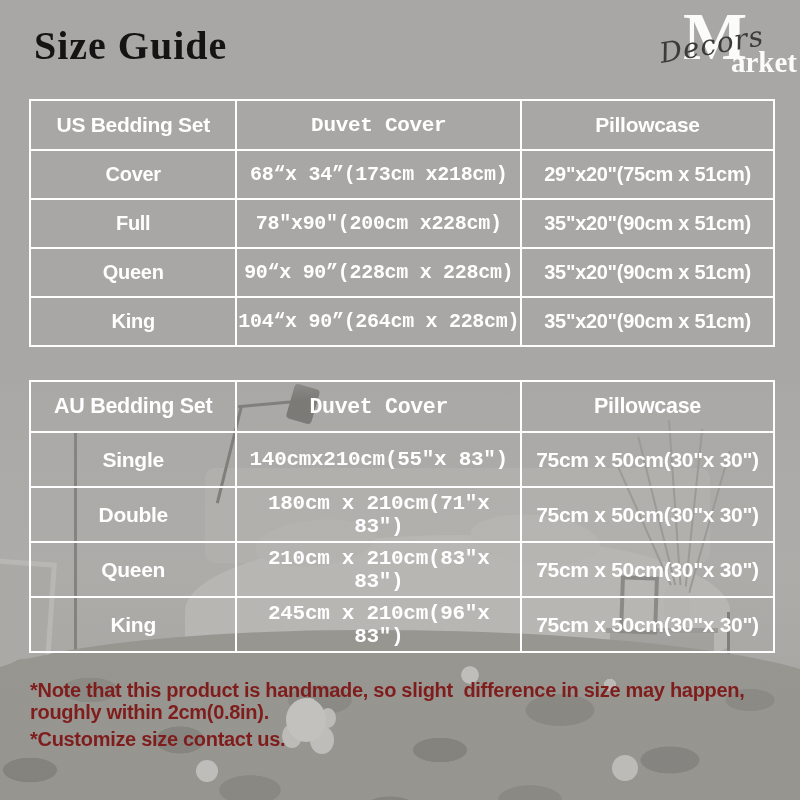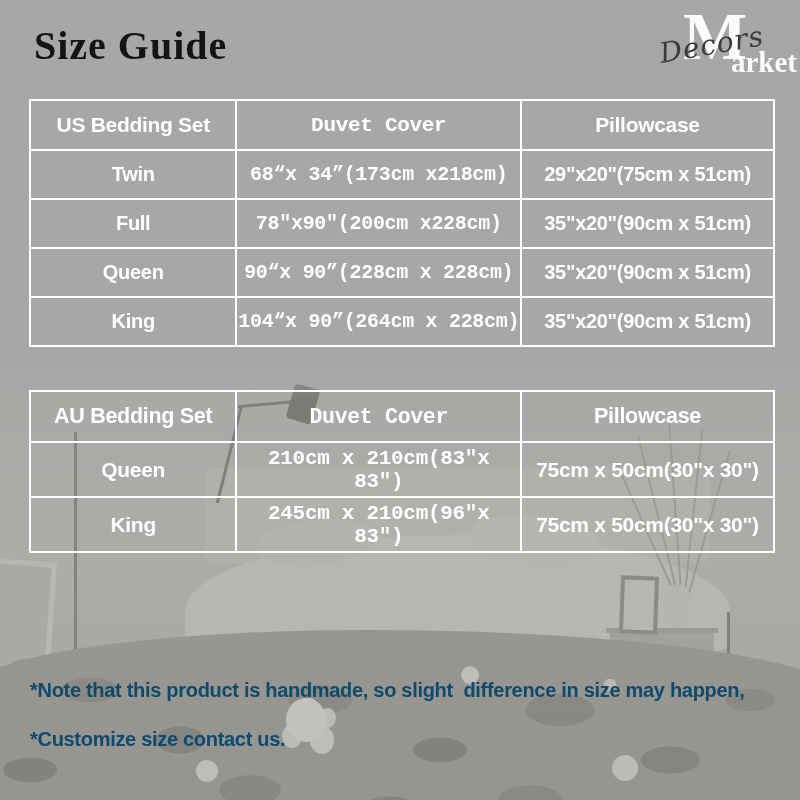--- a/index.html
+++ b/index.html
@@ -64,30 +64,30 @@
     background:linear-gradient(180deg,rgba(168,167,165,0.93) 0%,rgba(168,167,165,0.93) 45%,rgba(168,167,165,0.55) 50%,rgba(168,167,165,0.5) 100%);}
   
   .content{position:absolute;inset:0;z-index:2;}
   .page-title{position:absolute;left:34px;top:22px;margin:0;
     font-family:"Liberation Serif",serif;font-weight:700;font-size:40px;letter-spacing:1px;color:#141414;}
   .logo{position:absolute;left:635px;top:10px;width:160px;height:80px;}
   .logo-m{position:absolute;left:48px;top:-8px;font-family:"Liberation Serif",serif;font-weight:700;font-size:68px;color:#fbfbfa;line-height:1;}
   .logo-script{position:absolute;left:24px;top:18px;font-family:"DejaVu Serif",serif;font-style:italic;font-size:28px;color:#3b3b3b;transform:rotate(-10deg);letter-spacing:1px;}
   .logo-rest{position:absolute;left:96px;top:36px;font-family:"Liberation Serif",serif;font-weight:700;font-size:29px;color:#fbfbfa;}
   .size-table{position:absolute;left:29px;width:744px;display:table;border-collapse:collapse;table-layout:fixed;}
-  #table-us{top:99px;} #table-au{top:390px;}
+  #table-us{top:99px;} #table-au{top:380px;}
   .tr{display:table-row;}
   .td{display:table-cell;border:2px solid #ffffff;text-align:center;vertical-align:middle;
       color:#ffffff;letter-spacing:-0.3px;}
   .td:nth-child(1){width:27.7%;} .td:nth-child(2){width:38.3%;font-family:Liberation Mono, monospace;} .td:nth-child(3){width:34%;}
   #table-us .hrow .td{height:48px;font-size:21px;font-weight:700;}
   #table-us .row .td{height:47px;font-size:20px;font-weight:700;}
   #table-au .hrow .td{height:49px;font-size:21.5px;font-weight:700;}
   #table-au .row .td{height:53px;font-size:21px;font-weight:700;}
-  .notes{position:absolute;left:30px;width:748px;color:#0c4a6e;font-weight:700;font-size:20px;line-height:21.5px;letter-spacing:-0.3px;}
+  .notes{position:absolute;left:30px;width:748px;color:#7f1d1d;font-weight:700;font-size:20px;line-height:21.5px;letter-spacing:-0.3px;}
   #note1{top:680px;} #note2{top:729px;}
   .note-line{white-space:pre-wrap;}
 </style>
 </head>
 <body>
 
 <div class="canvas">
 
   <div class="scene">
     <div class="headboard"></div>
@@ -131,21 +131,21 @@
       <span class="logo-rest">arket</span>
     </div>
 
     <div class="size-table" id="table-us">
       <div class="tr hrow">
         <div class="td">US Bedding Set</div>
         <div class="td">Duvet Cover</div>
         <div class="td">Pillowcase</div>
       </div>
       <div class="tr row">
-        <div class="td">Twin</div>
+        <div class="td">Cover</div>
         <div class="td">68“x 34”(173cm x218cm)</div>
         <div class="td">29"x20"(75cm x 51cm)</div>
       </div>
       <div class="tr row">
         <div class="td">Full</div>
         <div class="td">78"x90"(200cm x228cm)</div>
         <div class="td">35"x20"(90cm x 51cm)</div>
       </div>
       <div class="tr row">
         <div class="td">Queen</div>
@@ -159,31 +159,42 @@
       </div>
     </div>
 
     <div class="size-table" id="table-au">
       <div class="tr hrow">
         <div class="td">AU Bedding Set</div>
         <div class="td">Duvet Cover</div>
         <div class="td">Pillowcase</div>
       </div>
       <div class="tr row">
+        <div class="td">Single</div>
+        <div class="td">140cmx210cm(55"x 83")</div>
+        <div class="td">75cm x 50cm(30"x 30")</div>
+      </div>
+      <div class="tr row">
+        <div class="td">Double</div>
+        <div class="td">180cm x 210cm(71"x 83")</div>
+        <div class="td">75cm x 50cm(30"x 30")</div>
+      </div>
+      <div class="tr row">
         <div class="td">Queen</div>
         <div class="td">210cm x 210cm(83"x 83")</div>
         <div class="td">75cm x 50cm(30"x 30")</div>
       </div>
       <div class="tr row">
         <div class="td">King</div>
         <div class="td">245cm x 210cm(96"x 83")</div>
         <div class="td">75cm x 50cm(30"x 30")</div>
       </div>
     </div>
 
     <div class="notes" id="note1">
       <div class="note-line">*Note that this product is handmade, so slight  difference in size may happen,</div>
+      <div class="note-line">roughly within 2cm(0.8in).</div>
     </div>
     <div class="notes" id="note2">
       <div class="note-line">*Customize size contact us.</div>
     </div>
   </div>
 </div>
 
 </body></html>

